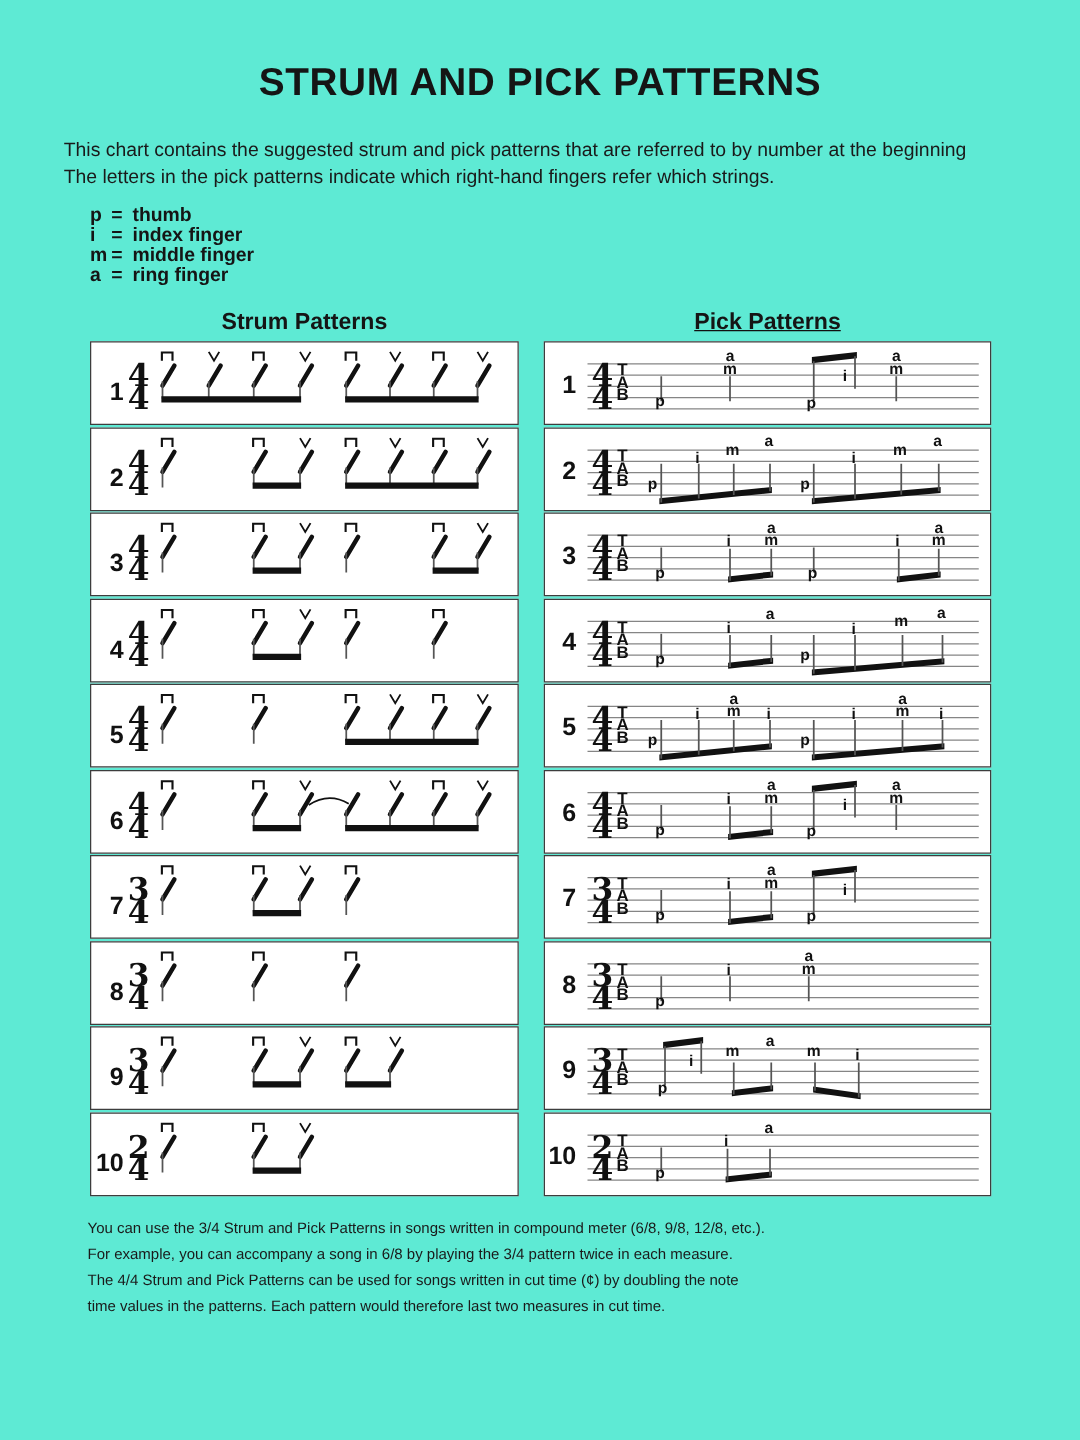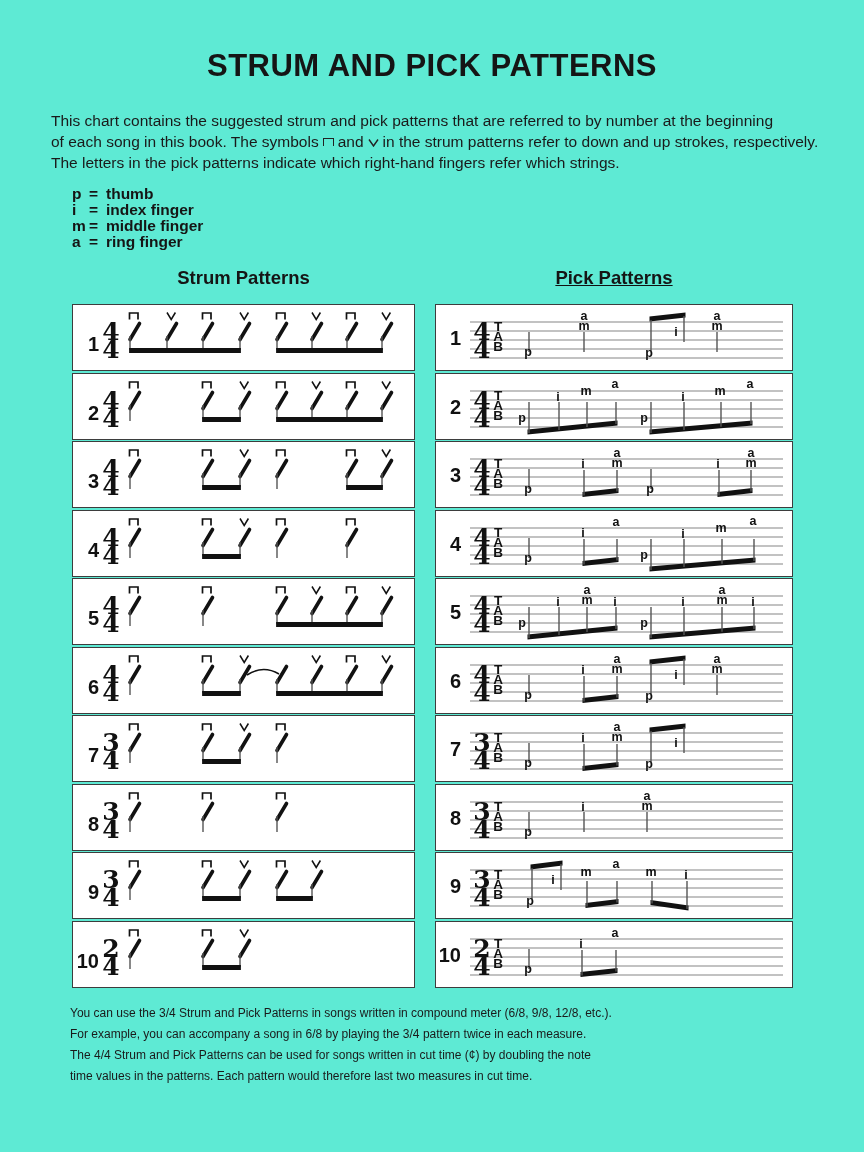--- a/index.html
+++ b/index.html
@@ -15,43 +15,38 @@
   .stroke-icon{display:inline-block;vertical-align:baseline;margin:0 4px;}
   .down-sym{width:9px;height:7px;border:1.6px solid #222;border-bottom:none;position:relative;top:-1px;}
   .legend{margin:13px 0 0 72px;font-size:15.5px;line-height:16px;font-weight:bold;color:#151515;}
   .legend-row{display:flex;}
   .legend-key{width:17px;}
   .legend-eq{width:17px;}
   .example{margin:24px 0 0 72px;font-size:15.5px;line-height:21px;color:#1a1a1a;}
   .cols{margin:17px 0 0 72px;display:flex;gap:20px;}
   .col-strum{width:343px;}
   .col-pick{width:358px;text-decoration:underline;}
-  .col-title{text-align:center;font-size:18.5px;font-weight:bold;margin-bottom:15px;color:#151515;}
+  .col-title{text-align:center;font-size:18.5px;font-weight:bold;margin-bottom:5px;color:#151515;}
   .pat-row{
     width:100%;height:67px;border:1px solid #3d3d3d;box-sizing:border-box;
     margin-bottom:1.5px;background:#fff;
   }
   .pat-row:last-child{margin-bottom:0;}
   .pat-row svg{display:block;}
   .footer{margin:15px 0 0 70px;font-size:12px;line-height:21px;color:#1a1a1a;}
 </style>
 </head>
 <body>
 
 <div class="page">
 
   <h1 class="page-title">STRUM AND PICK PATTERNS</h1>
 
   <div class="intro">
     <div>This chart contains the suggested strum and pick patterns that are referred to by number at the beginning</div>
-    <div>
-      <span>of each song in this book. The symbols</span><span class="stroke-icon down-sym"></span><span>and</span><span class="stroke-icon"><svg width="11" height="9">
-            <path d="M1,1.5 L5.5,8 L10,1.5" fill="none" stroke="#222" stroke-width="1.4"></path>
-          </svg></span><span>in the strum patterns refer to down and up strokes, respectively.</span>
-    </div>
     <div>The letters in the pick patterns indicate which right-hand fingers refer which strings.</div>
   </div>
 
   <div class="legend">
     <div class="legend-row">
       <span class="legend-key">p</span>
       <span class="legend-eq">=</span>
       <span class="legend-val">thumb</span>
     </div>
     <div class="legend-row">

